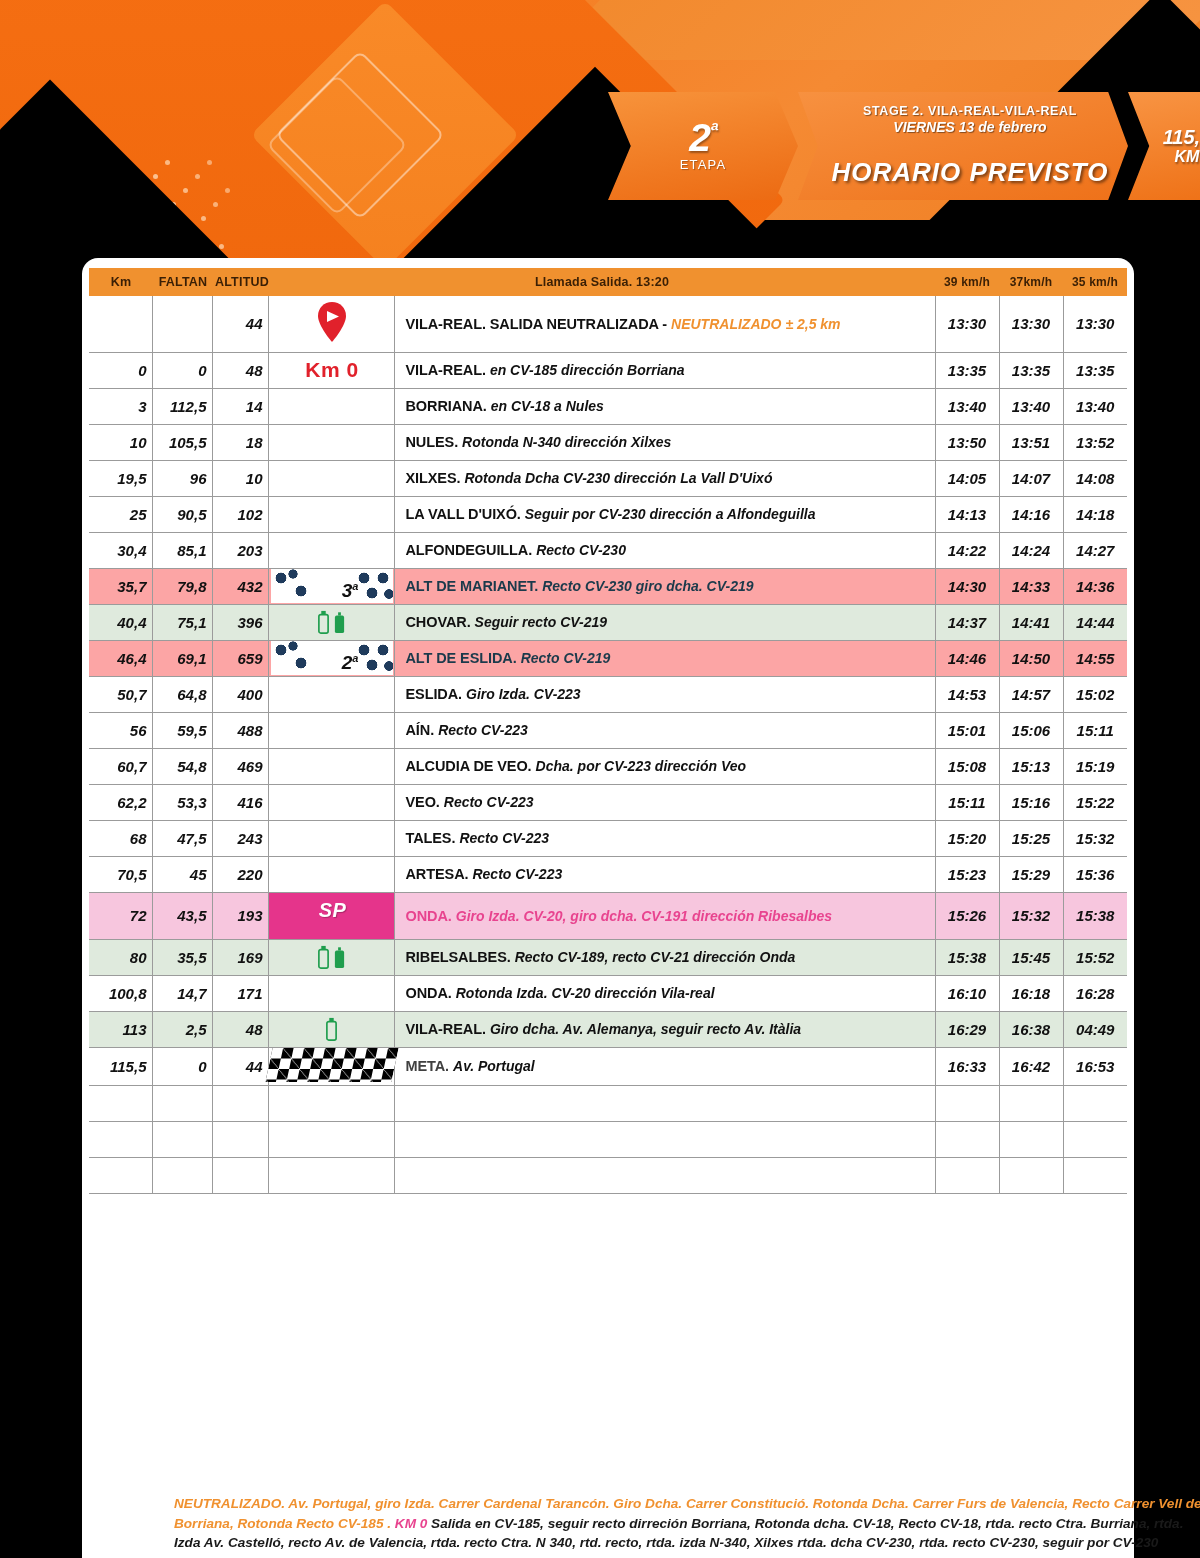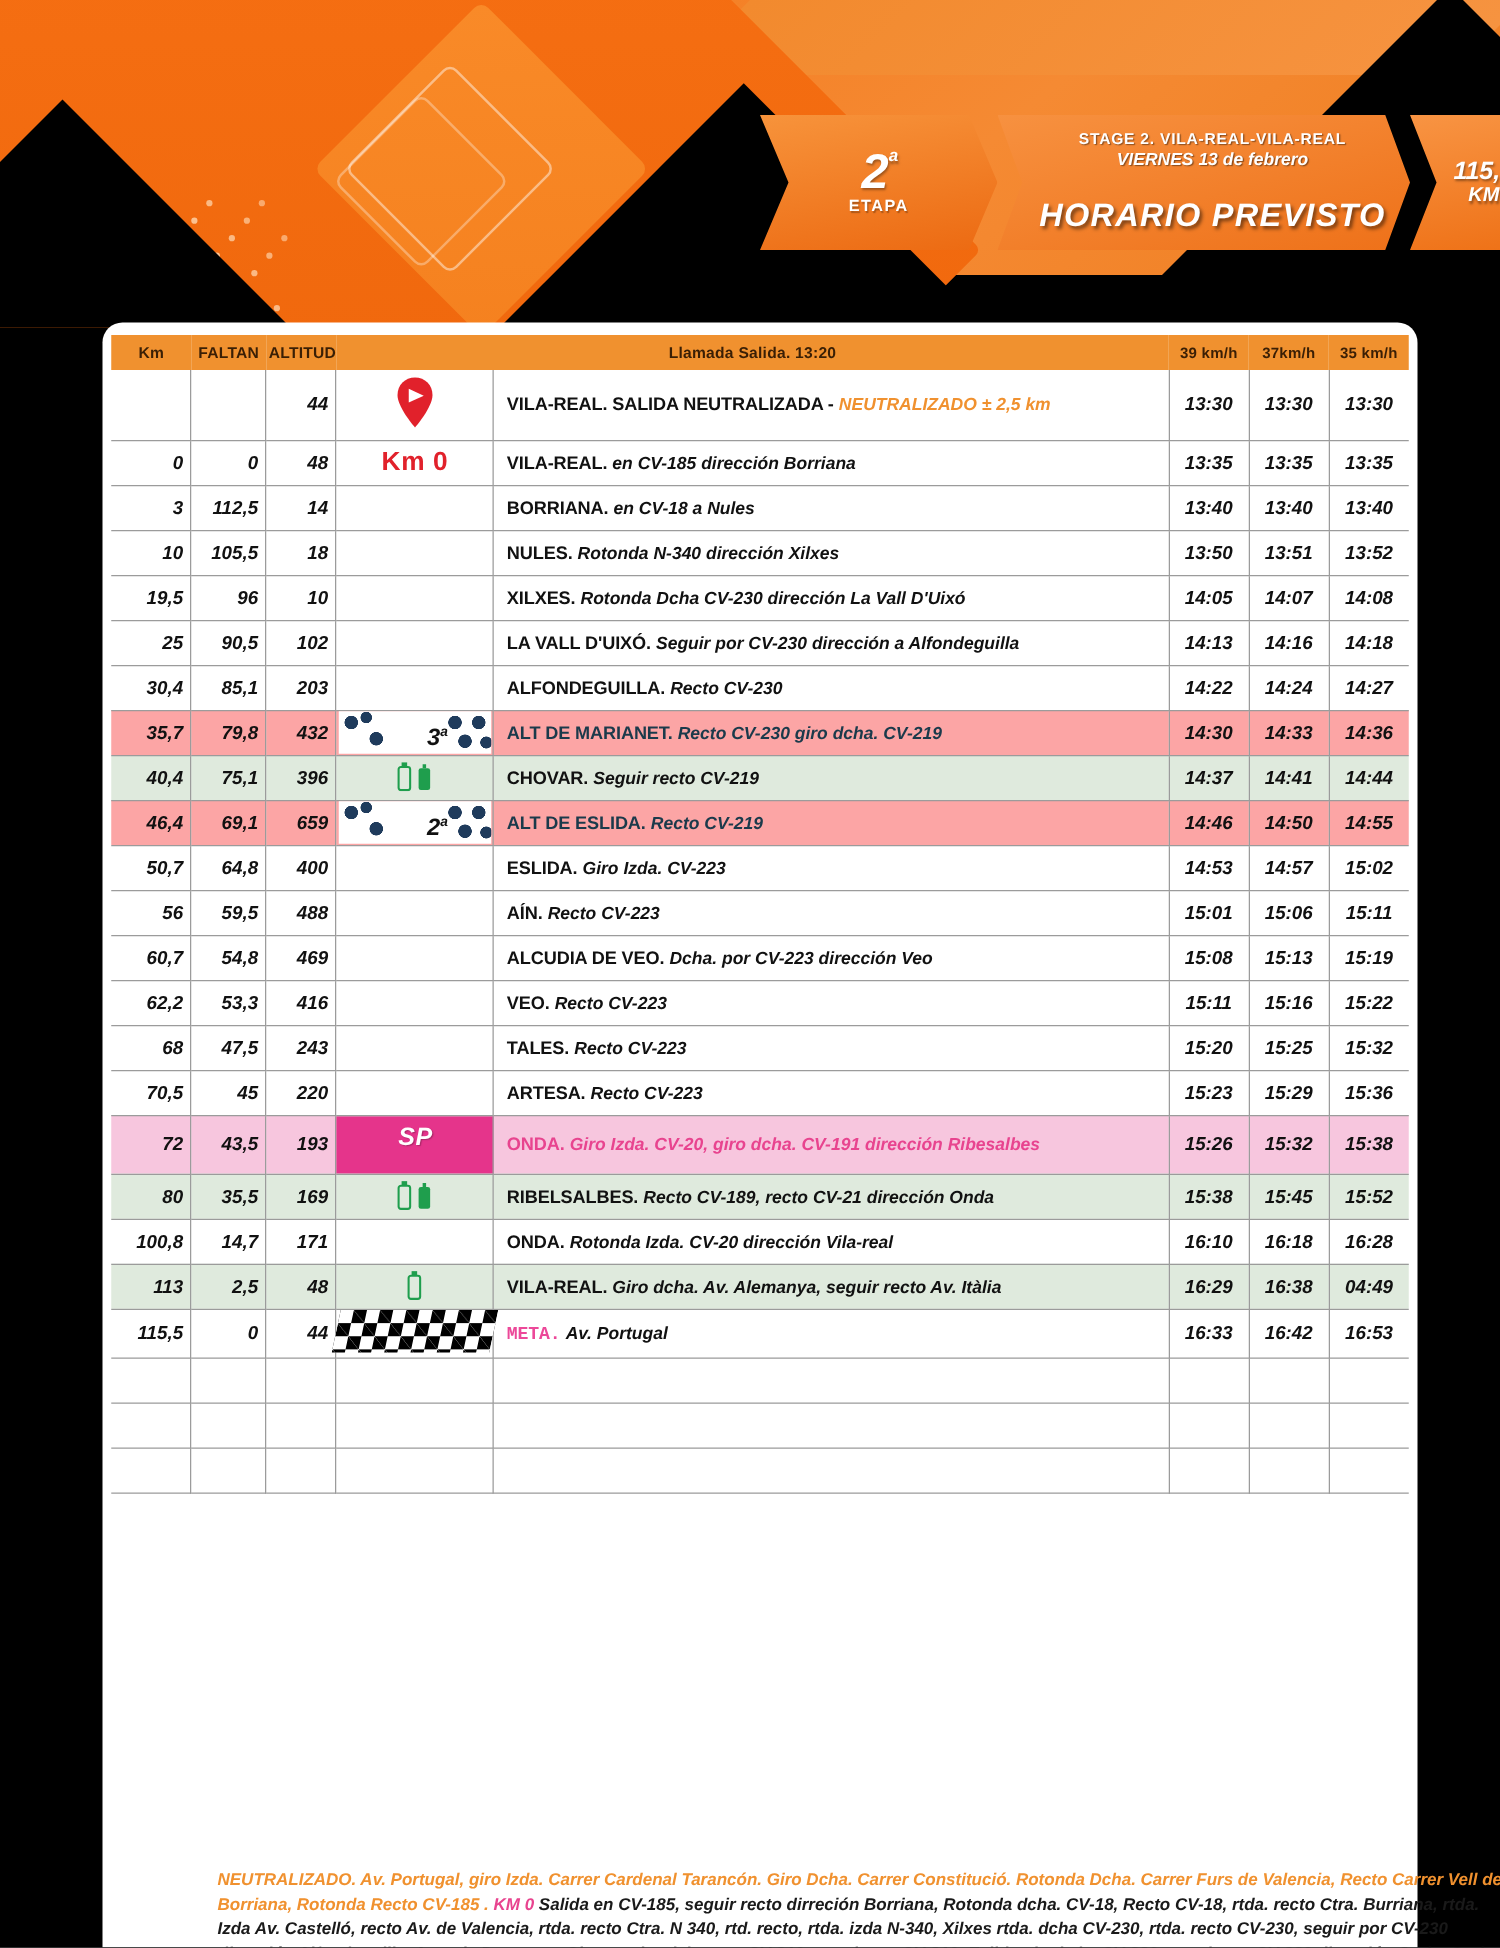--- a/index.html
+++ b/index.html
@@ -87,21 +87,21 @@
     background: linear-gradient(170deg,#f7933b 0%, #ec6a12 100%);
     flex-direction: column;
   }
   .rb-stage .num {
     color: #fff; font-size: 39px; font-weight: 900; font-style: italic;
     line-height: 0.92; letter-spacing: -1px;
     text-shadow: 1px 2px 2px rgba(0,0,0,0.35);
   }
   .rb-stage .num sup { font-size: 21px; vertical-align: super; }
   .rb-stage .etapa {
-    color:#fff; font-size: 13px; font-weight: 700; letter-spacing: 1.2px; margin-top: 2px;
+    color:#fff; font-size: 13px; font-weight: 400; letter-spacing: 1.2px; margin-top: 2px;
     text-shadow: 1px 1px 1px rgba(0,0,0,0.3);
   }
   .rb-main {
     width: 330px;
     clip-path: polygon(0 0, 94% 0, 100% 50%, 94% 100%, 0 100%, 6% 50%);
     background: linear-gradient(165deg,#f79140 0%, #ee7119 100%);
     flex-direction: column; padding-left: 14px;
   }
   .rb-main .l1 {
     color: #fff; font-size: 12.5px; font-weight: 900; letter-spacing: 0.6px;
@@ -175,21 +175,21 @@
   tbody td.icon { text-align: center; padding: 0; }
   tbody td.desc { border-right: 1.4px solid #9b9b9b; padding-left: 10px; }
   tbody td.t {
     text-align: center; font-style: italic; font-weight: 700; font-size: 15px;
   }
   tbody td.t.last { border-right: none; }
   tbody tr.firstrow td { height: 56px; }
 
   .nm { font-weight: 800; font-size: 14.5px; letter-spacing: -0.1px; }
   .dt { font-style: italic; font-weight: 600; font-size: 14px; }
-  .nm-red { color: #ec4899; font-family: Liberation Mono, monospace; }
+  .nm-red { color: #404040; }
   .nm-pink { color: #e8448f; }
   .dt-pink { color: #e8448f; }
   .dt-orange { color: #f0912f; font-weight: 700; }
 
   tr.r-kom td { background: #fca5a5; }
   tr.r-kom td.desc .nm { color: #1b3a4b; }
   tr.r-kom td.desc .dt { color: #1b3a4b; }
   tr.r-feed td { background: #dfeadd; }
   tr.r-sprint td { background: #f7c6de; }
 

